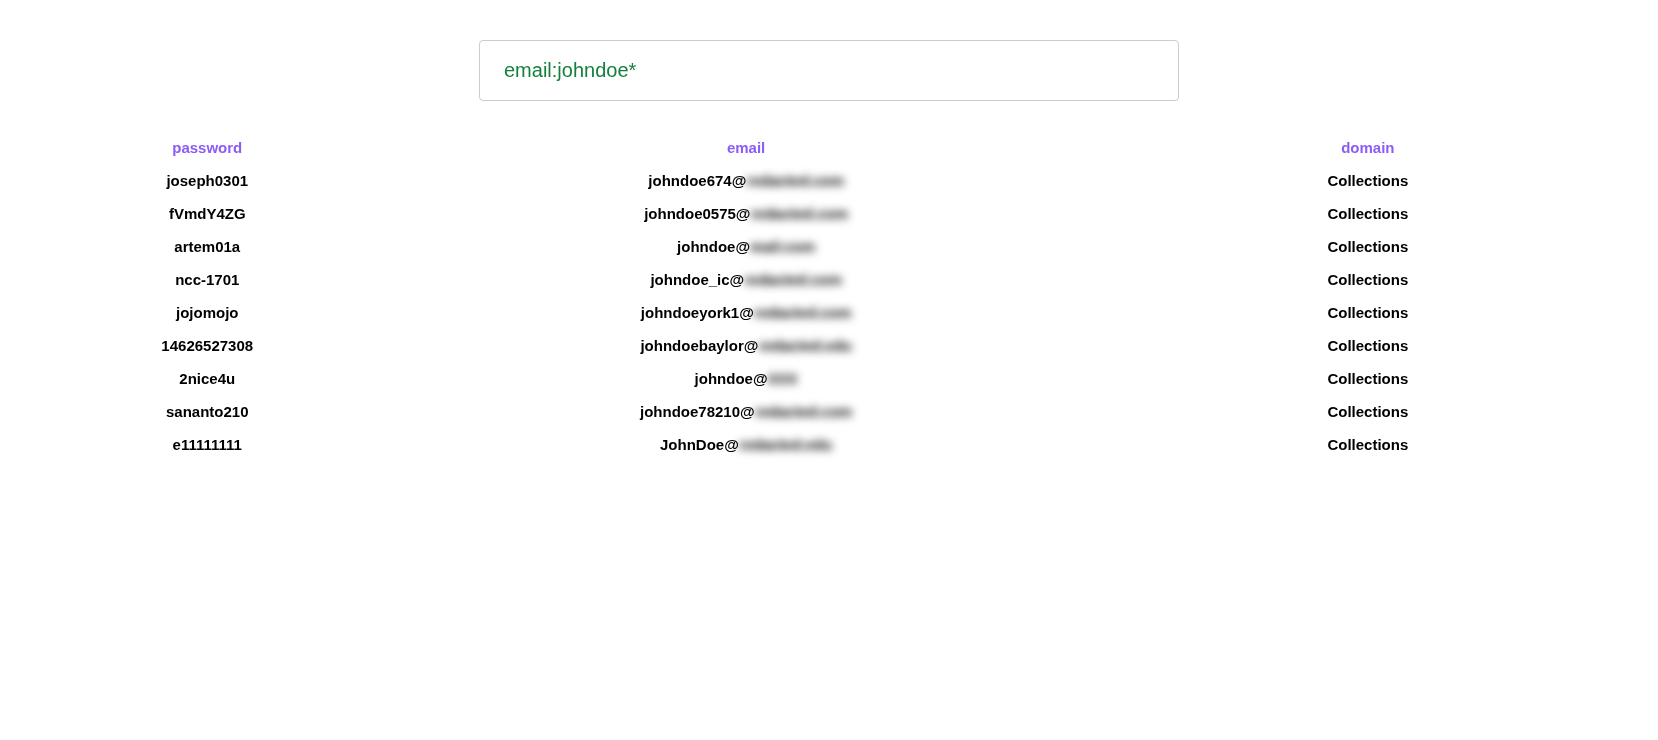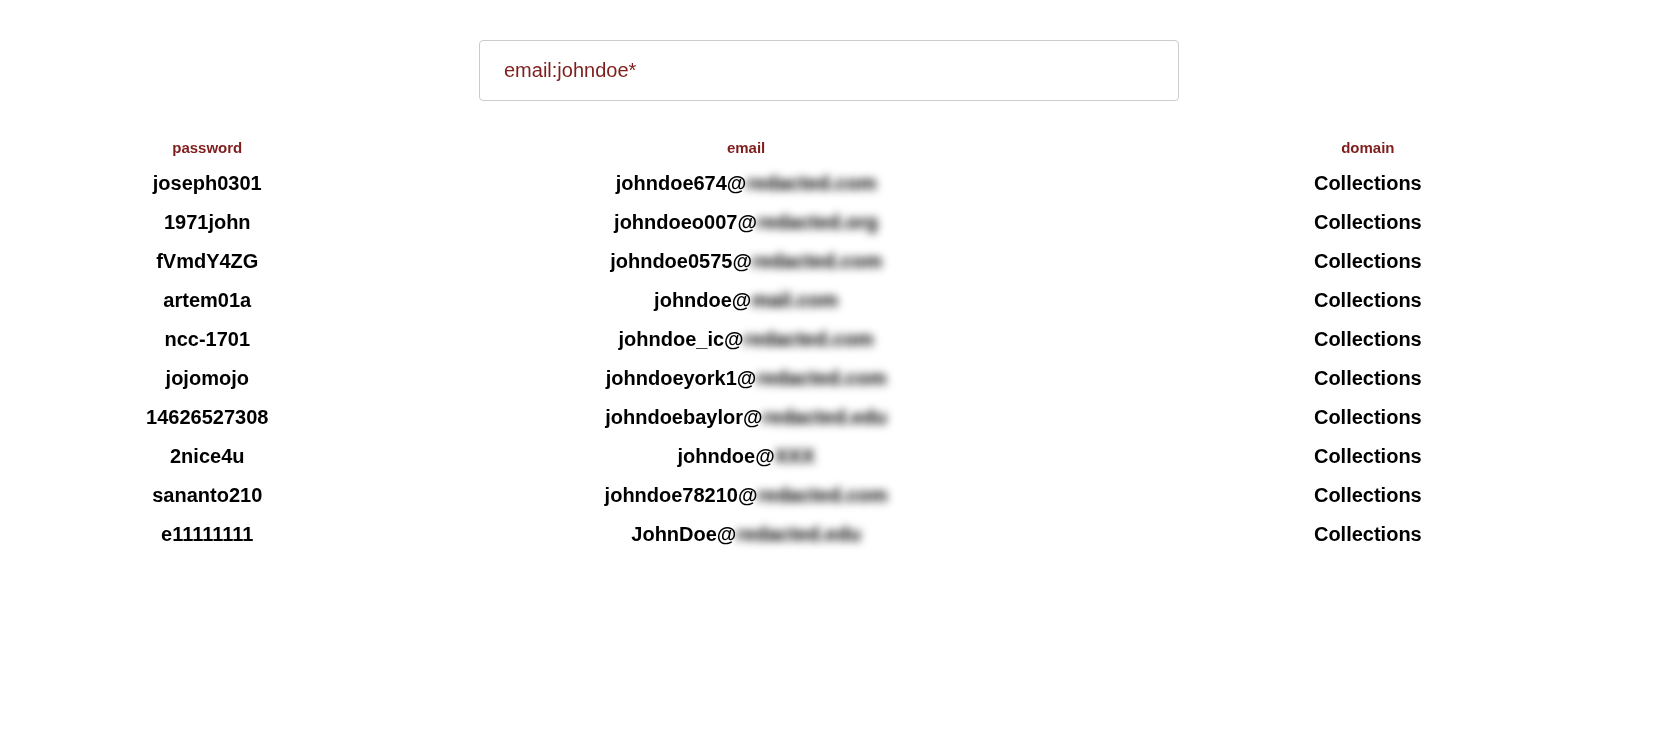--- a/index.html
+++ b/index.html
@@ -21,41 +21,41 @@
       padding: 40px 20px 30px;
     }
 
     .search-box {
       border: 1px solid #ccc;
       border-radius: 4px;
       padding: 18px 24px;
       font-size: 20px;
       width: 700px;
       background: #fff;
-      color: #7f1d1d;
+      color: #15803d;
       outline: none;
     }
 
     .results-table {
       width: 100%;
       border-collapse: collapse;
     }
 
     .results-table th {
       font-weight: bold;
       font-size: 15px;
       padding: 8px 20px;
       text-align: center;
-      color: #7f1d1d;
+      color: #8b5cf6;
       border-bottom: none;
     }
 
     .results-table td {
       font-weight: bold;
-      font-size: 20px;
+      font-size: 15px;
       padding: 8px 20px;
       text-align: center;
       color: #000;
     }
 
     .col-password {
       width: 25%;
       text-align: center;
     }
 
@@ -89,25 +89,20 @@
       <th class="col-domain">domain</th>
     </tr>
   </thead>
   <tbody id="table-body">
   <tr>
         <td class="col-password">joseph0301</td>
         <td class="col-email"><span>johndoe674@</span><span class="email-blurred">redacted.com</span></td>
         <td class="col-domain">Collections</td>
       </tr>
       <tr>
-        <td class="col-password">1971john</td>
-        <td class="col-email"><span>johndoeo007@</span><span class="email-blurred">redacted.org</span></td>
-        <td class="col-domain">Collections</td>
-      </tr>
-      <tr>
         <td class="col-password">fVmdY4ZG</td>
         <td class="col-email"><span>johndoe0575@</span><span class="email-blurred">redacted.com</span></td>
         <td class="col-domain">Collections</td>
       </tr>
       <tr>
         <td class="col-password">artem01a</td>
         <td class="col-email"><span>johndoe@</span><span class="email-blurred">mail.com</span></td>
         <td class="col-domain">Collections</td>
       </tr>
       <tr>

